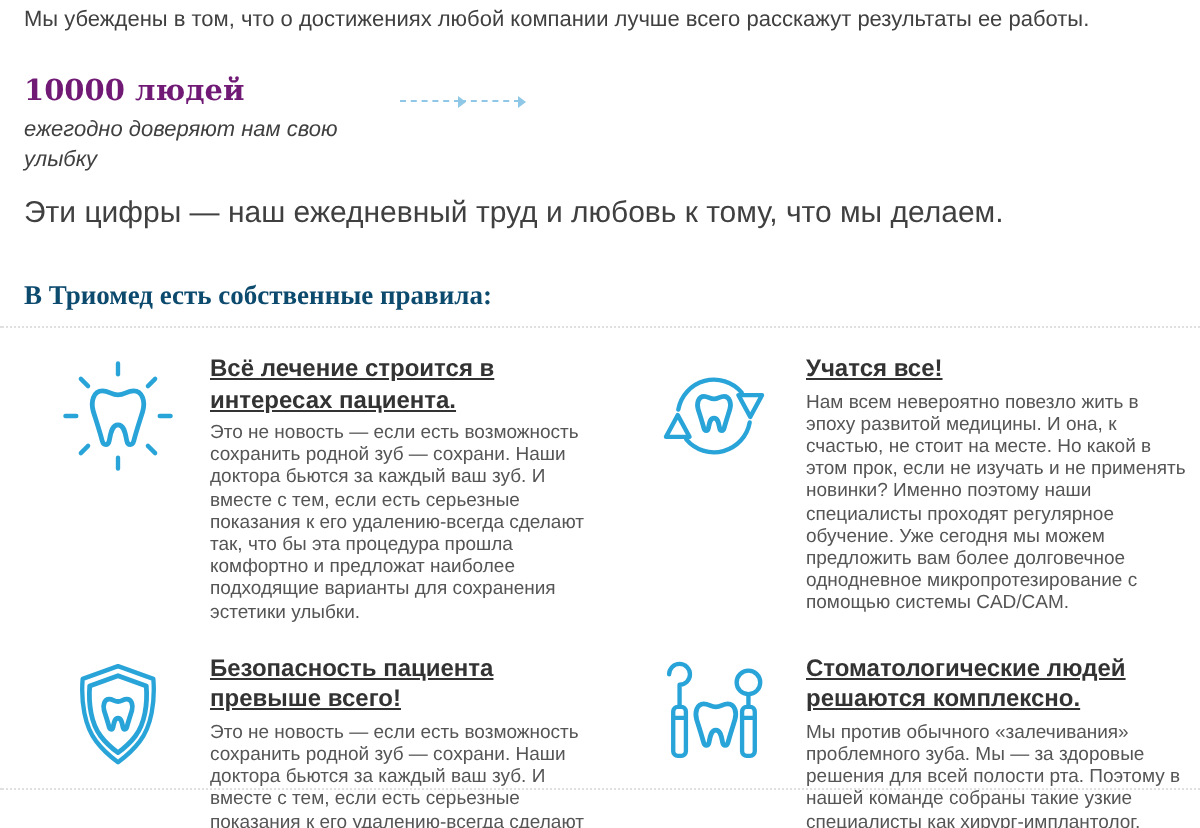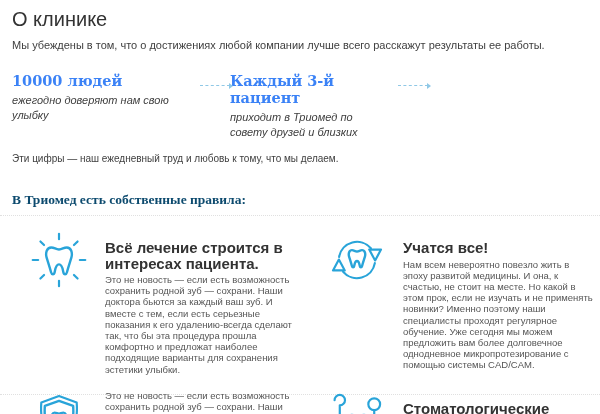--- a/index.html
+++ b/index.html
@@ -15,76 +15,71 @@
   .page-title{
     font-size:20px;font-weight:400;color:#333;margin:4px 0 7px 0;line-height:24px;
   }
   .intro{font-size:11px;line-height:14px;color:#404040;margin:0 0 20px 0;}
 
   
   .stats{display:flex;align-items:flex-start;margin:0 0 12px 0;}
   .stat{flex:0 0 auto;}
   .stat-value{
     font-family:"DejaVu Serif", serif;font-weight:bold;
-    font-size:14.5px;line-height:17px;color:#3b82f6;margin:0 0 4px 0;
+    font-size:14.5px;line-height:17px;color:#701a75;margin:0 0 4px 0;
   }
   .stat-desc{font-size:11px;line-height:15px;color:#404040;font-style:italic;}
   .stat-1{width:170px;margin-right:18px;}
   .stat-2{width:150px;margin-right:18px;}
   .stat-3{flex:1;margin-left:23px;}
   .stat-arrow{
     flex:0 0 30px;height:0;border-top:1px dashed #8FC8E6;
     margin-top:13px;position:relative;
   }
   .stat-arrow::after{
     content:"";position:absolute;right:-3px;top:-3.5px;
     border-left:4px solid #8FC8E6;border-top:3px solid transparent;border-bottom:3px solid transparent;
   }
 
-  .stats-note{font-size:10px;line-height:14px;color:#404040;margin:0 0 26px 0;}
+  .stats-note{font-size:15px;line-height:14px;color:#404040;margin:0 0 26px 0;}
 
   .rules-heading{
     font-family:"Liberation Serif", serif;font-weight:bold;
     font-size:13.5px;line-height:16px;color:#0c4a6e;margin:0 0 7px 0;
   }
   .divider{border:0;border-top:1px dotted #e0e0e0;margin:0 0 13px -12px;width:600px;}
   .divider-bottom{position:absolute;left:0;top:394px;width:600px;border-top:1px dotted #e0e0e0;z-index:0;}
 
   
   .features{display:grid;grid-template-columns:1fr 1fr;column-gap:10px;row-gap:15px;position:relative;z-index:1;}
   .feature{display:flex;align-items:flex-start;}
   .icon-wrap{width:60px;flex:0 0 auto;margin:2px 15px 0 18px;}
   .icon-wrap svg{display:block;}
   .feature-text{flex:1;padding-right:4px;}
   .feature-title{
-    font-size:15px;font-weight:bold;color:#333;line-height:15.5px;margin:11px 0 3px 0;
+    font-size:12px;font-weight:bold;color:#333;line-height:15.5px;margin:0 0 3px 0;text-decoration:underline;
   }
   .feature-body{
     font-family:Liberation Sans, sans-serif;
     font-size:9.5px;line-height:11.2px;color:#555;margin:0;
   }
 </style>
 </head>
 <body>
 
 <div class="page">
 
-  <h1 class="page-title">О клинике</h1>
   <p class="intro">Мы убеждены в том, что о достижениях любой компании лучше всего расскажут результаты ее работы.</p>
 
   <div class="stats">
     <div class="stat stat-1">
       <div class="stat-value">10000 людей</div>
       <div class="stat-desc">ежегодно доверяют нам свою улыбку</div>
     </div>
     <div class="stat-arrow"></div>
-    <div class="stat stat-2">
-      <div class="stat-value">Каждый 3-й пациент</div>
-      <div class="stat-desc">приходит в Триомед по совету друзей и близких</div>
-    </div>
     <div class="stat-arrow"></div>
     <div class="stat stat-3">
     </div>
   </div>
 
   <p class="stats-note">Эти цифры — наш ежедневный труд и любовь к тому, что мы делаем.</p>
 
   <h2 class="rules-heading">В Триомед есть собственные правила:</h2>
   <div class="divider"></div>
 
@@ -128,20 +123,21 @@
 
     <div class="feature">
       <span class="icon-wrap">
         <svg width="58" height="58" viewBox="0 0 64 64" fill="none" stroke="#29A4D9" stroke-width="2.4" stroke-linecap="round" stroke-linejoin="round">
           <path d="M32 4.5 L51.5 11.5 C52.5 24 50.5 37.5 44 46 C39.5 52 32 57.5 32 57.5 C32 57.5 24.5 52 20 46 C13.5 37.5 11.5 24 12.5 11.5 Z"></path>
           <path vector-effect="non-scaling-stroke" transform="translate(32 31) scale(0.8) translate(-32 -31)" d="M32 4.5 L51.5 11.5 C52.5 24 50.5 37.5 44 46 C39.5 52 32 57.5 32 57.5 C32 57.5 24.5 52 20 46 C13.5 37.5 11.5 24 12.5 11.5 Z"></path>
           <path vector-effect="non-scaling-stroke" transform="translate(32 30.5) scale(0.42) translate(-32 -32)" d="M20.5 13.5 C14 13.5 11.8 21.5 13.8 28.5 C15.8 35 18.8 44 20.3 50 C21.3 54 24.8 54 25.6 50 C26.6 45 27.3 38.5 32 38.5 C36.7 38.5 37.4 45 38.4 50 C39.2 54 42.7 54 43.7 50 C45.2 44 48.2 35 50.2 28.5 C52.2 21.5 50 13.5 43.5 13.5 C38.5 13.5 37 16.5 32 16.5 C27 16.5 25.5 13.5 20.5 13.5 Z"></path>
         </svg>
       </span>
       <div class="feature-text">
+        <h3 class="feature-title">Безопасность пациента превыше всего!</h3>
         <p class="feature-body">Это не новость — если есть возможность сохранить родной зуб — сохрани. Наши доктора бьются за каждый ваш зуб. И вместе с тем, если есть серьезные показания к его удалению-всегда сделают так, что бы эта процедура прошла комфортно и предложат наиболее подходящие варианты для сохранения эстетики улыбки.</p>
       </div>
     </div>
 
     <div class="feature">
       <span class="icon-wrap">
         <svg width="58" height="58" viewBox="0 0 64 64" fill="none" stroke="#29A4D9" stroke-width="2.4" stroke-linecap="round" stroke-linejoin="round">
           <path vector-effect="non-scaling-stroke" transform="translate(33 36) scale(0.58) translate(-32 -32)" d="M20.5 13.5 C14 13.5 11.8 21.5 13.8 28.5 C15.8 35 18.8 44 20.3 50 C21.3 54 24.8 54 25.6 50 C26.6 45 27.3 38.5 32 38.5 C36.7 38.5 37.4 45 38.4 50 C39.2 54 42.7 54 43.7 50 C45.2 44 48.2 35 50.2 28.5 C52.2 21.5 50 13.5 43.5 13.5 C38.5 13.5 37 16.5 32 16.5 C27 16.5 25.5 13.5 20.5 13.5 Z"></path>
           <rect x="9.5" y="27" width="7" height="27" rx="2.5"></rect>
           <line x1="9.5" y1="33" x2="16.5" y2="33"></line>

